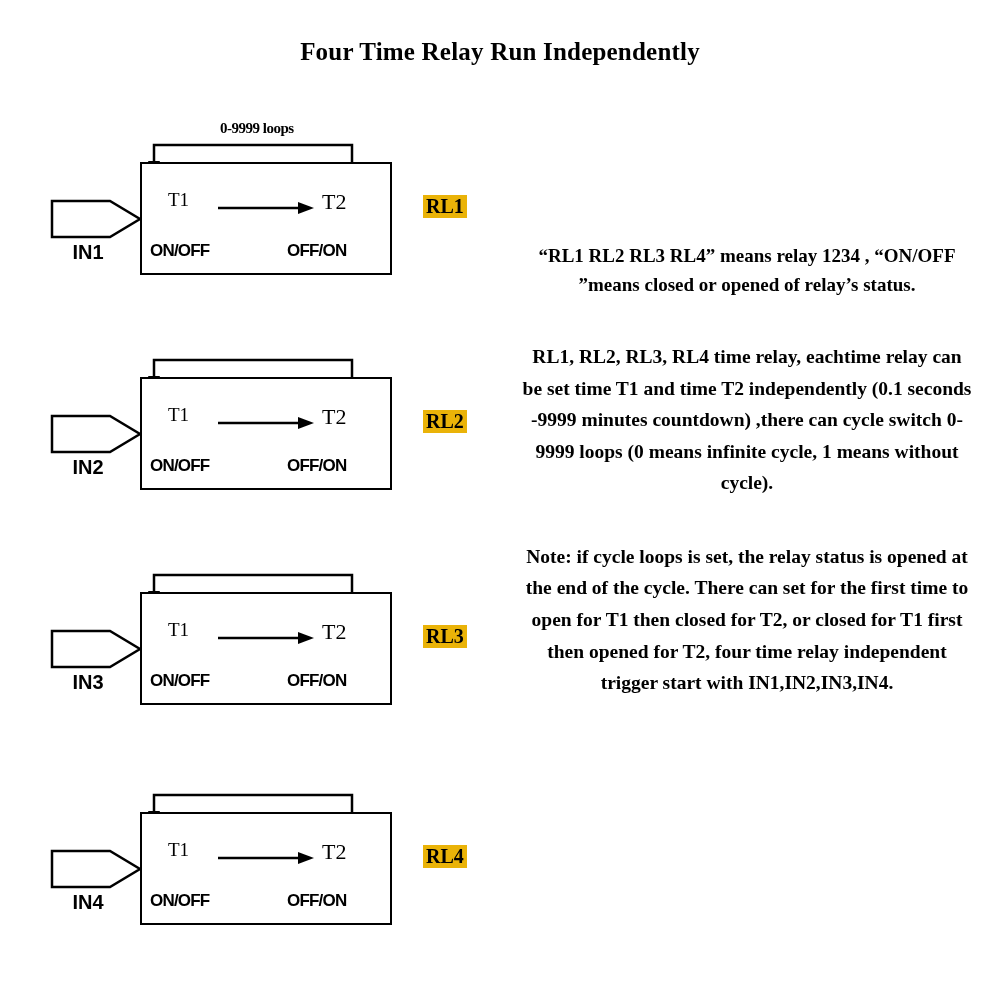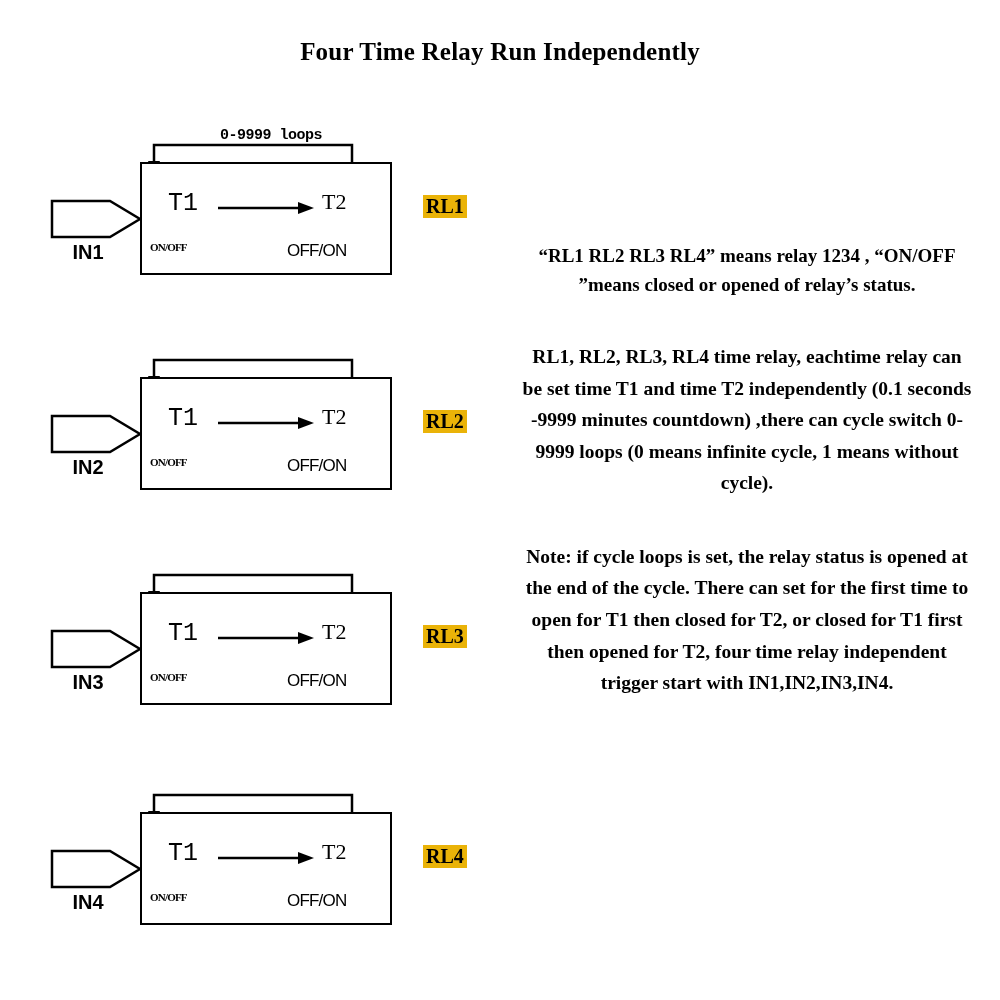--- a/index.html
+++ b/index.html
@@ -32,22 +32,22 @@
   .relay-block {
     position: absolute;
     left: 50px;
     width: 420px;
     height: 180px;
   }
 
   .loop-label {
     position: absolute;
     left: 170px;
-    top: 12px;
-    font-family: Liberation Mono, monospace;
+    top: 5px;
+    font-family: Liberation Serif, serif;
     font-weight: bold;
     font-size: 15px;
     letter-spacing: -0.5px;
   }
 
   
   .loop-svg {
     position: absolute;
     left: 88px;
     top: 22px;
@@ -82,50 +82,50 @@
     height: 113px;
     border: 2px solid #000;
     box-sizing: border-box;
     background: #fff;
   }
 
   .t1 {
     position: absolute;
     left: 118px;
     top: 74px;
-    font-family: Liberation Mono, monospace;
-    font-size: 25px;
+    font-family: Liberation Serif, serif;
+    font-size: 19px;
   }
   .t2 {
     position: absolute;
     left: 272px;
     top: 74px;
     font-family: "Liberation Serif", serif;
     font-size: 22px;
   }
   .inner-arrow {
     position: absolute;
     left: 168px;
     top: 84px;
   }
   .onoff-left {
     position: absolute;
     left: 100px;
     top: 126px;
-    font-family: Liberation Serif, serif;
-    font-weight: bold;
-    font-size: 11px;
+    font-family: Liberation Sans, sans-serif;
+    font-weight: bold;
+    font-size: 17px;
     letter-spacing: -0.8px;
   }
   .onoff-right {
     position: absolute;
     left: 237px;
     top: 126px;
     font-family: "Liberation Sans", sans-serif;
-    font-weight: normal;
+    font-weight: bold;
     font-size: 17px;
     letter-spacing: -0.8px;
   }
 
   .rl-tag {
     position: absolute;
     left: 373px;
     top: 80px;
     background: #eab308;
     font-family: Liberation Serif, serif;

